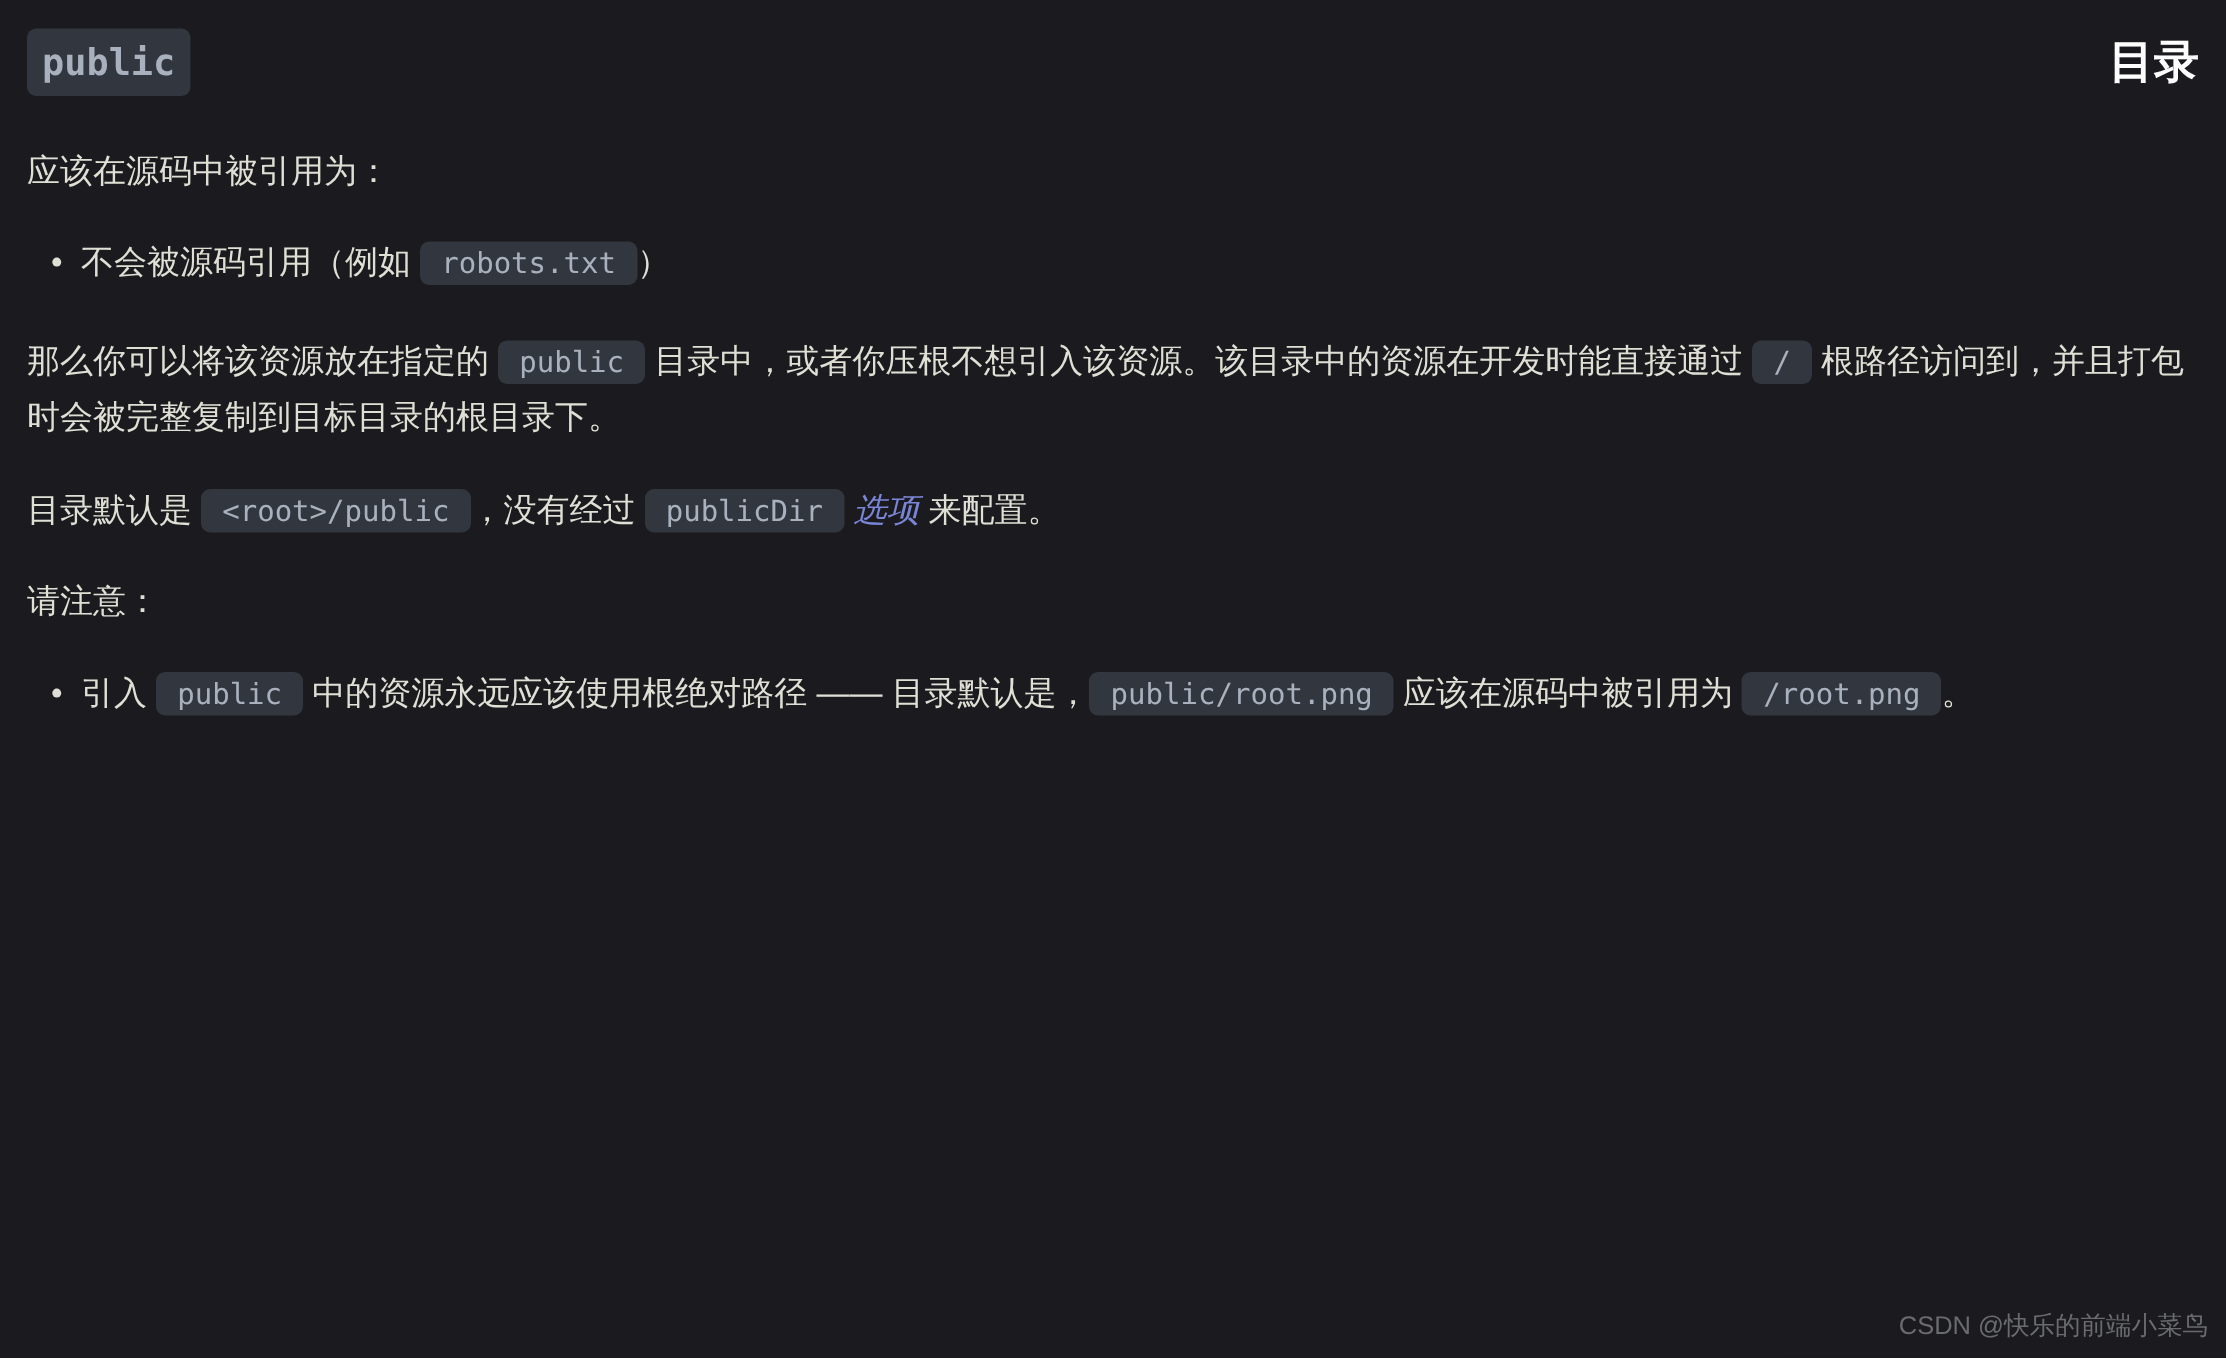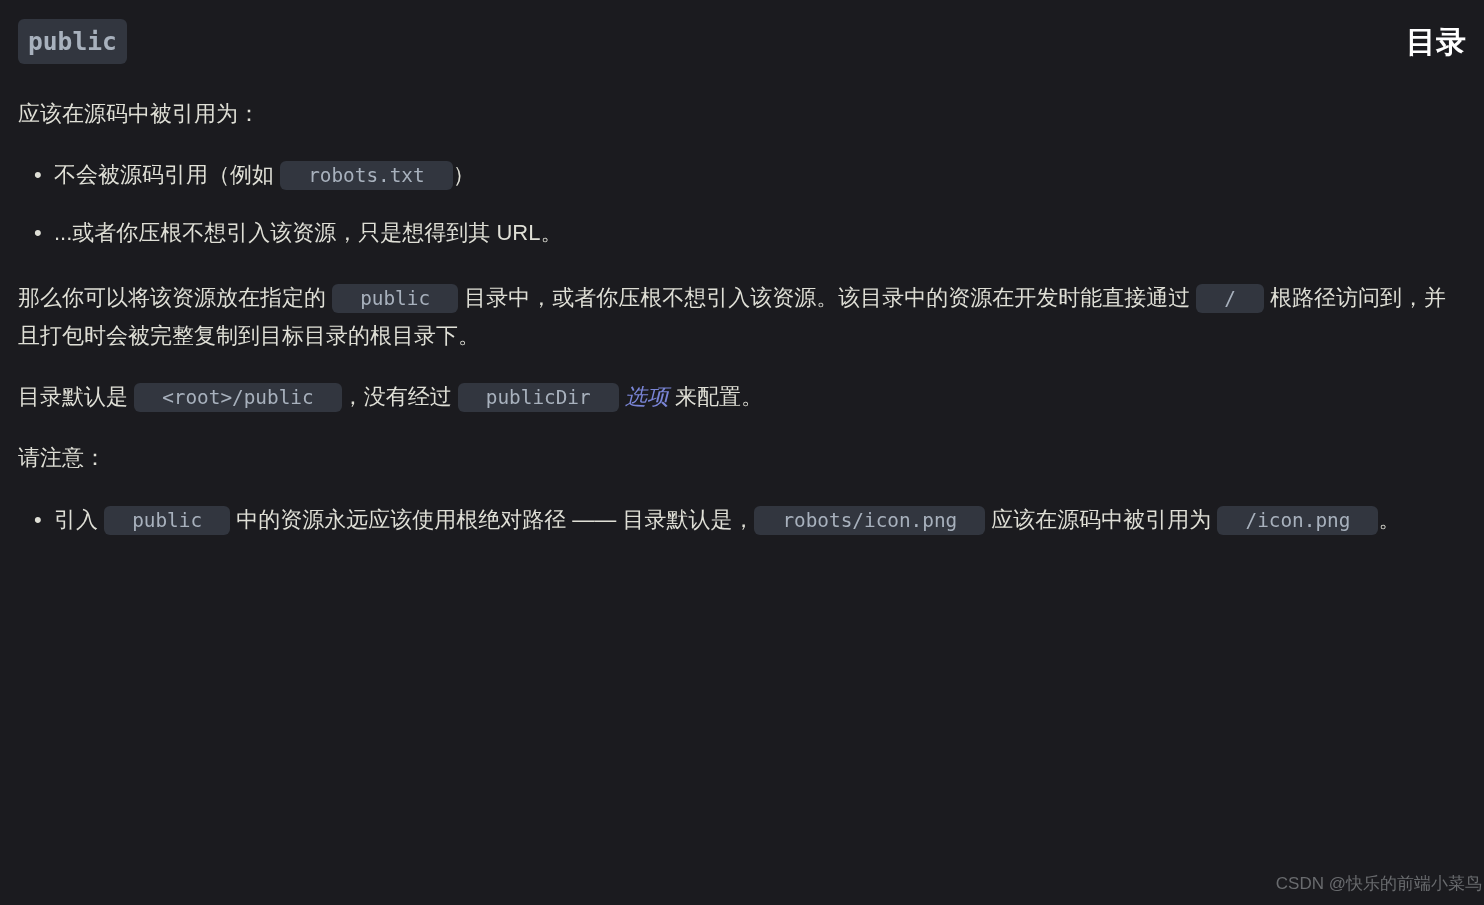--- a/index.html
+++ b/index.html
@@ -25,21 +25,21 @@
       font-weight: 600;
       margin-bottom: 28px;
       display: flex;
       align-items: center;
       gap: 10px;
       color: #ffffff;
     }
     code {
       background-color: #32363f;
       color: #a8b1bd;
-      padding: 3px 28px;
+      padding: 3px 14px;
       border-radius: 6px;
       font-family: ui-monospace, SFMono-Regular, "SF Mono", Menlo, Consolas, monospace;
       font-size: 0.88em;
     }
     h2 code {
       font-size: 0.82em;
       padding: 2px 10px;
     }
     p {
       margin-bottom: 24px;
@@ -61,52 +61,51 @@
       color: #dfdfd6;
     }
     a {
       color: #7a85d6;
       text-decoration: none;
       font-style: italic;
     }
     .watermark {
       position: absolute;
       bottom: 6px;
-      right: 2px;
+      right: 12px;
       color: #696b6e;
       font-size: 17px;
       font-weight: 400;
     }
   </style>
 </head>
 <body>
 
 <h2>
   <code>public</code>
   <span>目录</span>
 </h2>
 
 <p>应该在源码中被引用为：</p>
 
 <ul>
   <li>
     <span>不会被源码引用（例如 </span><code>robots.txt</code><span>）</span>
   </li>
-  <li>...或者你压根不想引入该资源，只是想得到其 URL。</li>
 </ul>
 
 <p>
   <span>那么你可以将该资源放在指定的 </span><code>public</code><span> 目录中，或者你压根不想引入该资源。该目录中的资源在开发时能直接通过 </span><code>/</code><span> 根路径访问到，并且打包时会被完整复制到目标目录的根目录下。</span>
 </p>
 
 <p>
   <span>目录默认是 </span><code>&lt;root&gt;/public</code><span>，没有经过 </span><code>publicDir</code><span> </span><a href="#">选项</a><span> 来配置。</span>
 </p>
 
 <p>请注意：</p>
 
 <ul>
   <li>
-    <span>引入 </span><code>public</code><span> 中的资源永远应该使用根绝对路径 —— 目录默认是，</span><code>robots/icon.png</code><span> 应该在源码中被引用为 </span><code>/icon.png</code><span>。</span>
+    <span>引入 </span><code>public</code><span> 中的资源永远应该使用根绝对路径 —— 目录默认是，</span><code>public/root.png</code><span> 应该在源码中被引用为 </span><code>/root.png</code><span>。</span>
   </li>
 </ul>
 
 <div class="watermark">CSDN @快乐的前端小菜鸟</div>
 
 </body></html>

